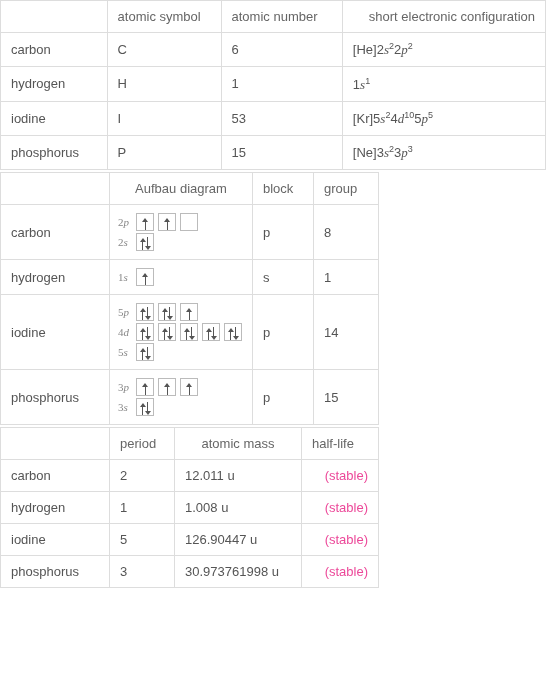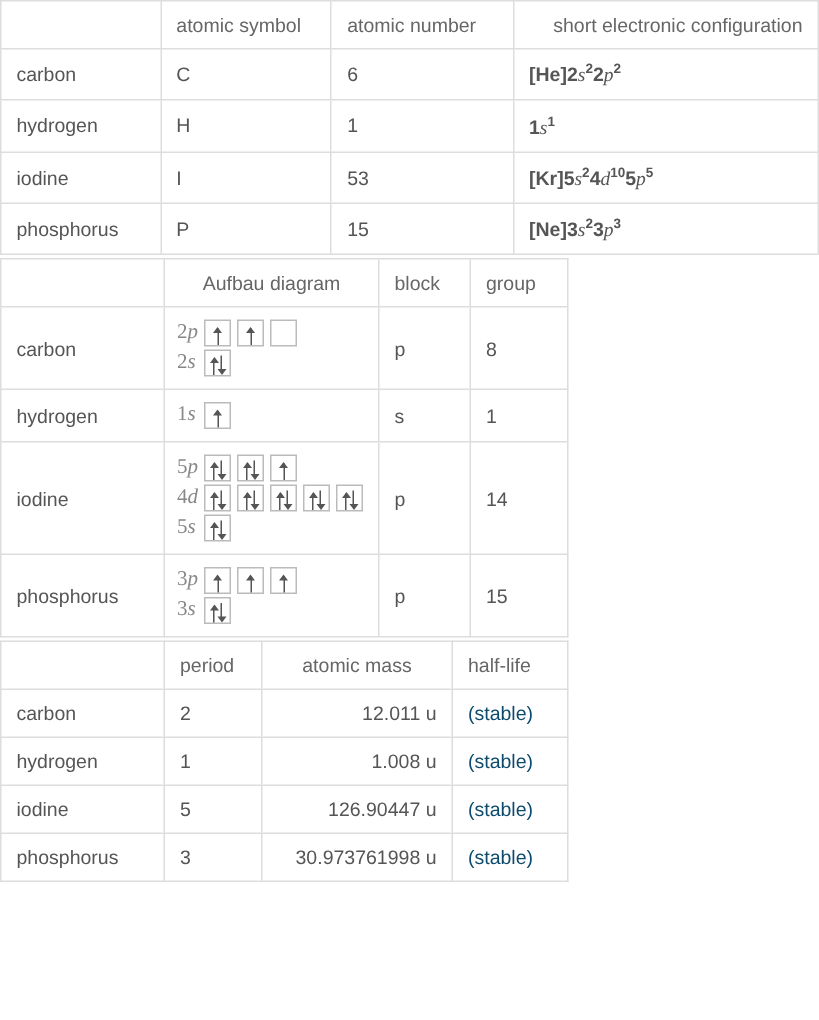--- a/index.html
+++ b/index.html
@@ -30,30 +30,29 @@
 sup {
   font-size: 9px;
 }
 .config {
   font-family: Georgia, serif;
   font-style: italic;
 }
 .config .rm {
   font-style: normal;
   font-family: Arial, sans-serif;
-  font-weight: bold;
 }
 .orbital-row {
   display: flex;
   align-items: center;
   margin: 2px 0;
   gap: 4px;
 }
 .orbital-label {
-  font-size: 14px;
+  font-size: 11px;
   color: #888;
   font-style: italic;
   min-width: 14px;
   font-family: Georgia, serif;
 }
 .orbital-label .rmn {
   font-style: normal;
 }
 .orbital-box {
   width: 14px;
@@ -105,24 +104,24 @@
   position: absolute;
   left: -1px;
   bottom: 0;
   width: 0;
   height: 0;
   border-left: 3px solid transparent;
   border-right: 3px solid transparent;
   border-top: 4px solid #555;
 }
 .stable {
-  color: #0c4a6e;
+  color: #ec4899;
+  text-align: right;
 }
 .mass-cell {
-  text-align: right;
 }
 .aufbau-cell {
   padding: 6px 8px;
 }
 </style>
 </head>
 <body>
 
 <table>
   <tbody>

